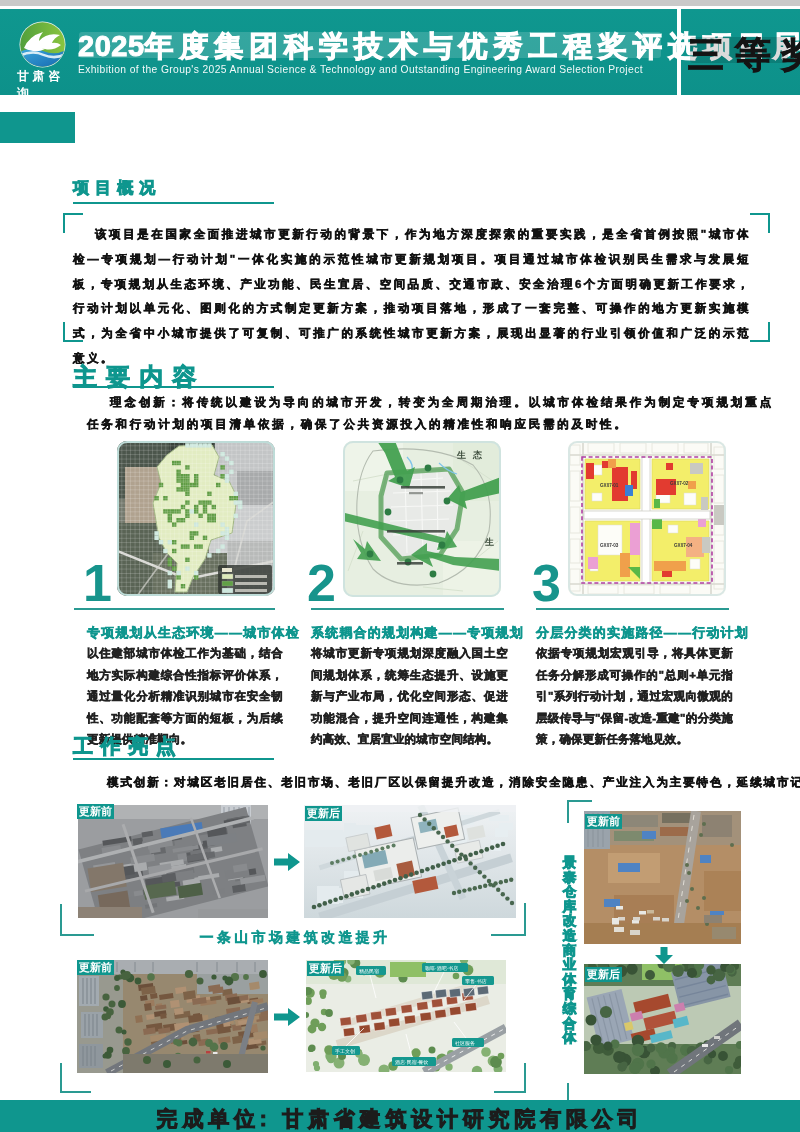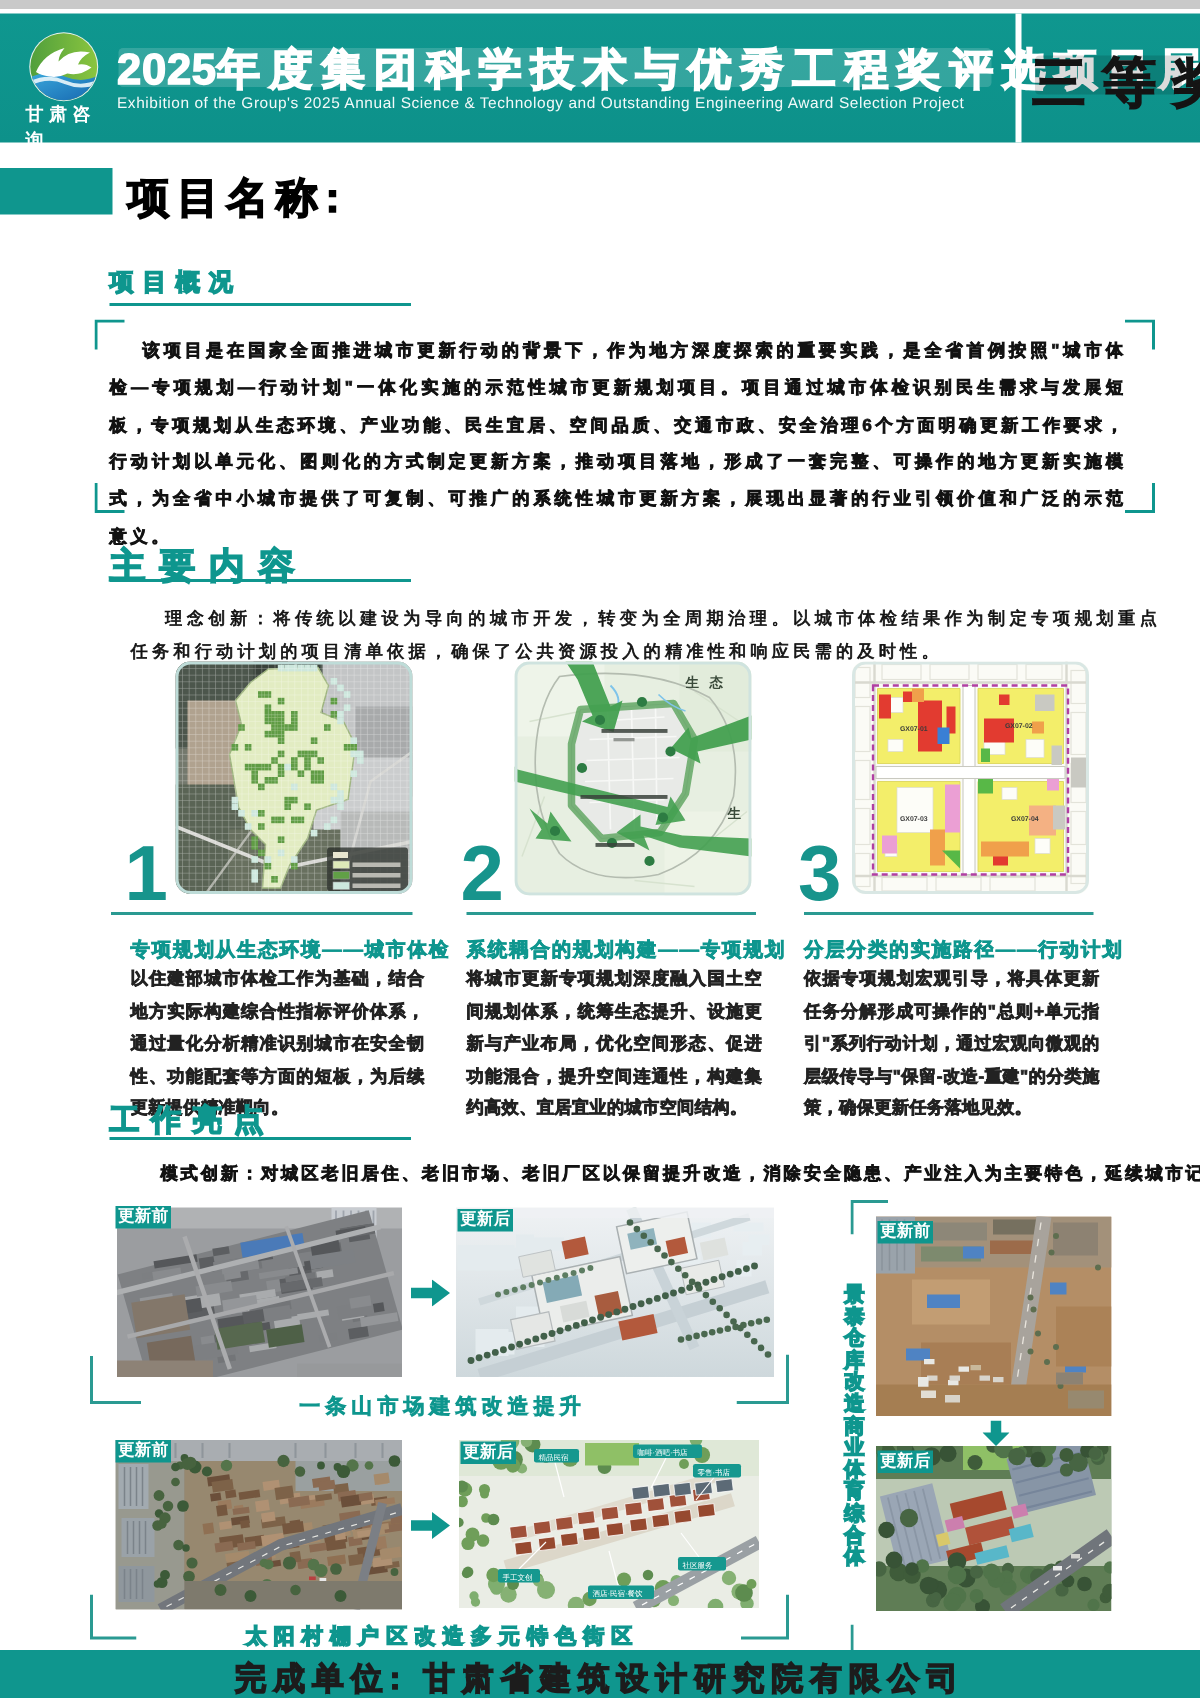--- a/index.html
+++ b/index.html
@@ -47,21 +47,20 @@
 
 <div class="abs" style="left:78px;top:64px;font-size:10.3px;color:rgba(255,255,255,.95);white-space:nowrap;letter-spacing:0.375px">Exhibition of the Group's 2025 Annual Science &amp; Technology and Outstanding Engineering Award Selection Project</div>
 
 <div class="abs" style="left:677px;top:9px;width:4px;height:86px;background:#fff"></div>
 
 <div class="abs" style="left:690px;top:37px;width:98px;height:26px;background:rgba(0,0,0,.14);border-radius:3px"></div>
 <div class="abs tk" style="left:688px;top:31px;font-size:36px;font-weight:bold;color:#141414;letter-spacing:.3em;white-space:nowrap">三等奖</div>
 
 <div class="abs" style="left:0;top:112px;width:75px;height:31px;background:#0f968e"></div>
 
-<div class="abs tk" style="left:85px;top:113px;font-size:28px;font-weight:bold;color:#000;white-space:nowrap;letter-spacing:5px">项目名称:</div>
 
 
 <div class="abs teal tk" style="left:73px;top:178px;font-size:16px;font-weight:bold;letter-spacing:.38em;white-space:nowrap">项目概况</div>
 
 <div class="abs" style="left:73px;top:202px;width:201px;height:2px;background:#0f968e"></div>
 
 <svg class="abs" style="left:63px;top:213px" width="21" height="21">
       <path d="M20 1 L1 1 L1 20" fill="none" stroke="#0f968e" stroke-width="2"></path>
     </svg>
 
@@ -76,21 +75,21 @@
 <svg class="abs" style="left:749px;top:321px" width="21" height="21">
       <path d="M20 1 L20 20 L1 20" fill="none" stroke="#0f968e" stroke-width="2"></path>
     </svg>
 
 <div class="abs tk2" style="left:73px;top:222px;width:678px;font-size:11.5px;font-weight:bold;color:#121212;line-height:24.8px;text-align:justify;text-indent:22px;letter-spacing:2.4px">该项目是在国家全面推进城市更新行动的背景下，作为地方深度探索的重要实践，是全省首例按照"城市体检—专项规划—行动计划"一体化实施的示范性城市更新规划项目。项目通过城市体检识别民生需求与发展短板，专项规划从生态环境、产业功能、民生宜居、空间品质、交通市政、安全治理6个方面明确更新工作要求，行动计划以单元化、图则化的方式制定更新方案，推动项目落地，形成了一套完整、可操作的地方更新实施模式，为全省中小城市提供了可复制、可推广的系统性城市更新方案，展现出显著的行业引领价值和广泛的示范意义。</div>
 
 <div class="abs teal tk" style="left:73px;top:361px;font-size:24px;font-weight:bold;letter-spacing:.38em;white-space:nowrap">主要内容</div>
 
 <div class="abs" style="left:73px;top:386px;width:201px;height:2px;background:#0f968e"></div>
 
-<div class="abs tk2" style="left:87px;top:402px;width:687px;font-size:11.5px;font-weight:normal;color:#121212;line-height:22px;text-align:justify;text-indent:23px;letter-spacing:2.75px">理念创新：将传统以建设为导向的城市开发，转变为全周期治理。以城市体检结果作为制定专项规划重点任务和行动计划的项目清单依据，确保了公共资源投入的精准性和响应民需的及时性。</div>
+<div class="abs tk2" style="left:87px;top:391px;width:687px;font-size:11.5px;font-weight:bold;color:#121212;line-height:22px;text-align:justify;text-indent:23px;letter-spacing:2.75px">理念创新：将传统以建设为导向的城市开发，转变为全周期治理。以城市体检结果作为制定专项规划重点任务和行动计划的项目清单依据，确保了公共资源投入的精准性和响应民需的及时性。</div>
 
 <svg class="abs" style="left:117px;top:441px" width="158" height="155" viewBox="0 0 158 155">
 <defs>
 <clipPath id="c1">
           <rect x="0" y="0" width="158" height="155" rx="10"></rect>
         </clipPath>
 <pattern id="grid1" width="4.4" height="4.4" patternUnits="userSpaceOnUse">
           <path d="M4.4 0 L0 0 0 4.4" fill="none" stroke="rgba(255,255,255,.45)" stroke-width=".7"></path>
         </pattern>
 </defs>
@@ -898,21 +897,20 @@
         <text x="119" y="10">咖啡·酒吧·书店</text>
         <text x="159" y="23">零售·书店</text>
 <text x="29" y="93">手工文创</text>
         <text x="89" y="104">酒店·民宿·餐饮</text>
         <text x="149" y="85">社区服务</text>
 </g>
 </svg>
 
 <div class="abs" style="left:307px;top:961px;width:37px;height:15px;background:#0f968e;color:#fff;font-size:11px;font-weight:bold;text-align:center;line-height:15px;letter-spacing:.02em">更新后</div>
 
-<div class="abs teal tk" style="left:95px;top:1082px;width:400px;text-align:center;font-size:14px;font-weight:bold;letter-spacing:.34em;white-space:nowrap">太阳村棚户区改造多元特色街区</div>
 
 <svg class="abs" style="left:60px;top:1063px" width="31" height="31">
       <path d="M1 0 L1 29 L31 29" fill="none" stroke="#2a9a92" stroke-width="2"></path>
     </svg>
 
 <svg class="abs" style="left:494px;top:1063px" width="32" height="31">
       <path d="M31 0 L31 29 L0 29" fill="none" stroke="#2a9a92" stroke-width="2"></path>
     </svg>
 
 <svg class="abs" style="left:567px;top:800px" width="26" height="23">

